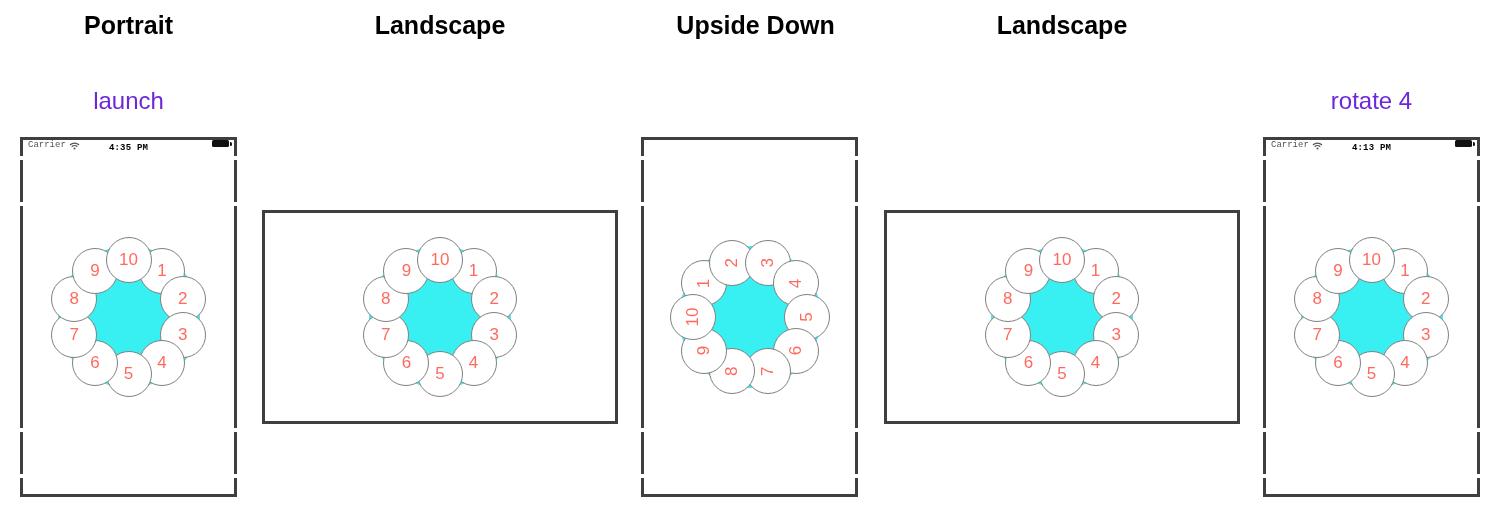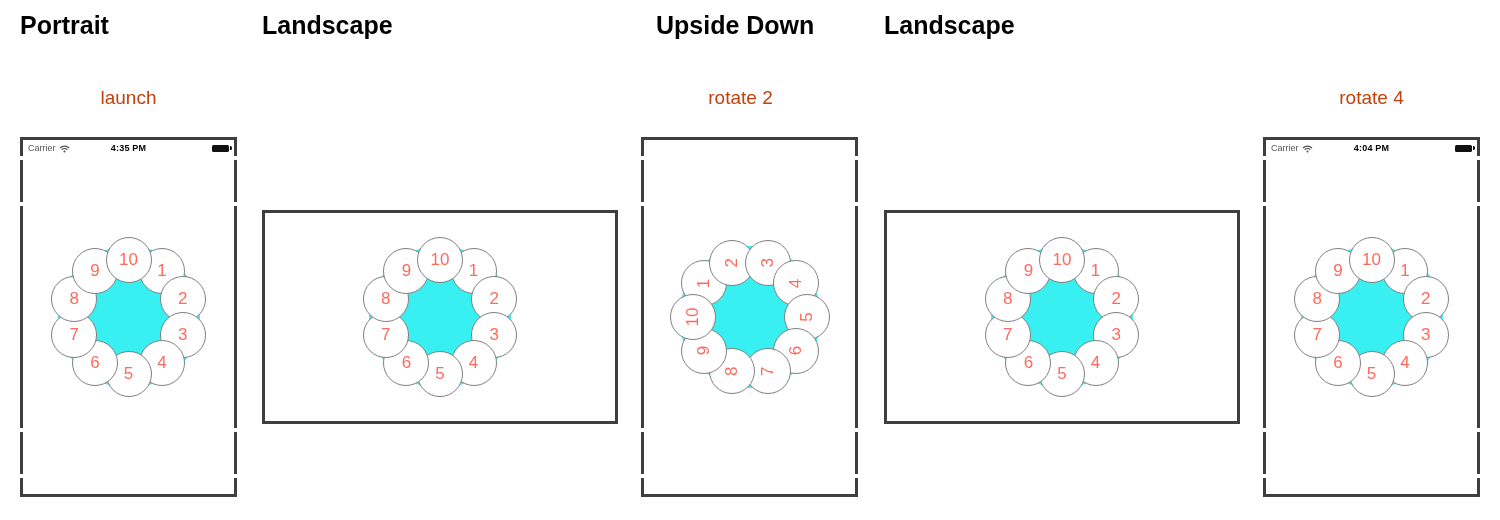--- a/index.html
+++ b/index.html
@@ -17,27 +17,27 @@
     font-family:"Liberation Sans","DejaVu Sans",sans-serif;
   }
   .stage{position:absolute;left:0;top:0;width:1500px;height:520px;}
   .column{position:absolute;top:0;height:520px;}
   .col1{left:20px;width:217px;}
   .col2{left:262px;width:356px;}
   .col3{left:641px;width:199px;}
   .col4{left:884px;width:356px;}
   .col5{left:1263px;width:217px;}
   .header{
-    position:absolute;top:11px;left:0;right:0;text-align:left;
+    position:absolute;top:11px;left:0;right:0;text-align:center;
     font-size:25px;font-weight:700;color:#000;white-space:nowrap;
   }
   .col3 .header{transform:translateX(15px);}
   .subtitle{
     position:absolute;top:87px;left:0;right:0;text-align:center;
-    font-size:19px;font-weight:400;color:#c2410c;white-space:nowrap;
+    font-size:24px;font-weight:400;color:#6d28d9;white-space:nowrap;
   }
   .frame{position:absolute;left:0;background:#fff;}
   .frame.portrait{
     top:137px;width:217px;height:360px;
     border-top:3px solid var(--frame-border);
     border-bottom:3px solid var(--frame-border);
     background-image:
       linear-gradient(to bottom,
         var(--frame-border) 0 16px, transparent 16px 20px,
         var(--frame-border) 20px 62px, transparent 62px 66px,
@@ -57,22 +57,22 @@
     background-size:3px 100%,3px 100%;
     background-position:0 0,100% 0;
     background-repeat:no-repeat;
   }
   .frame.landscape{
     top:210px;width:356px;height:214px;
     border:3px solid var(--frame-border);
   }
   .status-bar{
     position:absolute;left:0;right:0;top:0;height:16px;
-    display:flex;align-items:center;justify-content:space-between;
-    padding:0 8px;font-size:9px;
+    display:flex;align-items:flex-start;justify-content:space-between;
+    padding:0 8px;font-size:9px;font-family:Liberation Mono, monospace;
   }
   .carrier-group{display:flex;align-items:center;gap:3px;color:var(--status-secondary);}
   .time{
     position:absolute;left:50%;top:50%;transform:translate(-50%,-50%);
     font-weight:700;color:var(--status-primary);letter-spacing:.2px;
   }
   .battery{
     width:17px;height:7px;background:#111;border-radius:1.5px;
     position:relative;display:inline-block;
   }
@@ -148,21 +148,20 @@
           <div class="num-circle" style="left: 4.78978px; top: 76.614px; z-index: 7;">7</div>
           <div class="num-circle" style="left: 4.78978px; top: 41.386px; z-index: 8;">8</div>
           <div class="num-circle" style="left: 25.4962px; top: 12.886px; z-index: 9;">9</div>
           <div class="num-circle" style="left: 59px; top: 2px; z-index: 10;">10</div>
         </div>
     </div>
   </div>
 
   <div class="column col3">
     <div class="header">Upside Down</div>
-    <div class="subtitle">rotate 2</div>
     <div class="frame portrait">
       <div class="cluster" style="transform: translate(-50%, -50%) rotate(-90deg);">
           <div class="cyan-circle"></div>
           <div class="num-circle" style="left: 92.5038px; top: 12.886px; z-index: 1;">1</div>
           <div class="num-circle" style="left: 113.21px; top: 41.386px; z-index: 2;">2</div>
           <div class="num-circle" style="left: 113.21px; top: 76.614px; z-index: 3;">3</div>
           <div class="num-circle" style="left: 92.5038px; top: 105.114px; z-index: 4;">4</div>
           <div class="num-circle" style="left: 59px; top: 116px; z-index: 5;">5</div>
           <div class="num-circle" style="left: 25.4962px; top: 105.114px; z-index: 6;">6</div>
           <div class="num-circle" style="left: 4.78978px; top: 76.614px; z-index: 7;">7</div>
@@ -198,21 +197,21 @@
     <div class="frame portrait">
       <div class="status-bar">
         <span class="carrier-group">
           <span>Carrier</span>
           <svg class="wifi" width="11" height="9" viewBox="0 0 12 10">
             <path d="M1 4.4 A7.2 7.2 0 0 1 11 4.4" fill="none" stroke="#555" stroke-width="1.3"></path>
             <path d="M2.9 6.4 A4.4 4.4 0 0 1 9.1 6.4" fill="none" stroke="#555" stroke-width="1.3"></path>
             <circle cx="6" cy="8.4" r="1.15" fill="#555"></circle>
           </svg>
         </span>
-        <span class="time">4:04 PM</span>
+        <span class="time">4:13 PM</span>
         <span class="battery"></span>
       </div>
       <div class="cluster" style="transform: translate(-50%, -50%) rotate(0deg);">
           <div class="cyan-circle"></div>
           <div class="num-circle" style="left: 92.5038px; top: 12.886px; z-index: 1;">1</div>
           <div class="num-circle" style="left: 113.21px; top: 41.386px; z-index: 2;">2</div>
           <div class="num-circle" style="left: 113.21px; top: 76.614px; z-index: 3;">3</div>
           <div class="num-circle" style="left: 92.5038px; top: 105.114px; z-index: 4;">4</div>
           <div class="num-circle" style="left: 59px; top: 116px; z-index: 5;">5</div>
           <div class="num-circle" style="left: 25.4962px; top: 105.114px; z-index: 6;">6</div>

